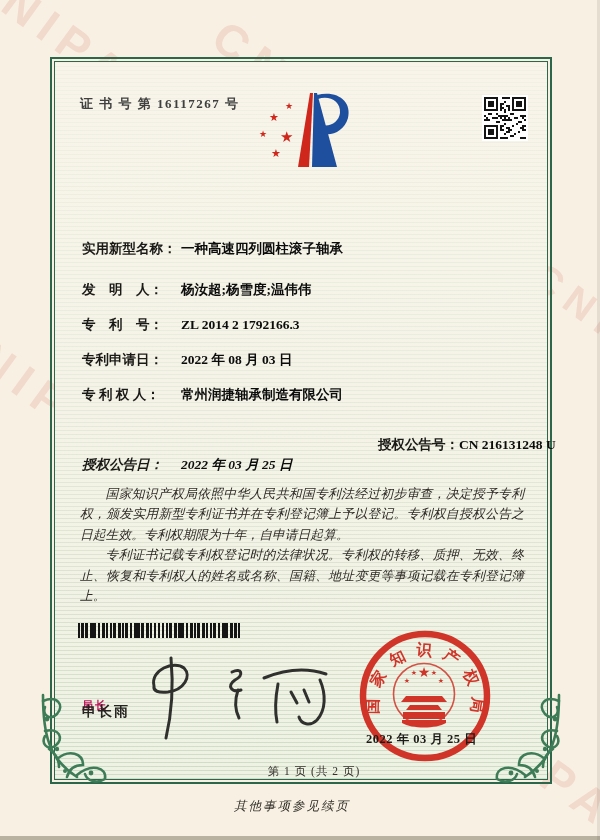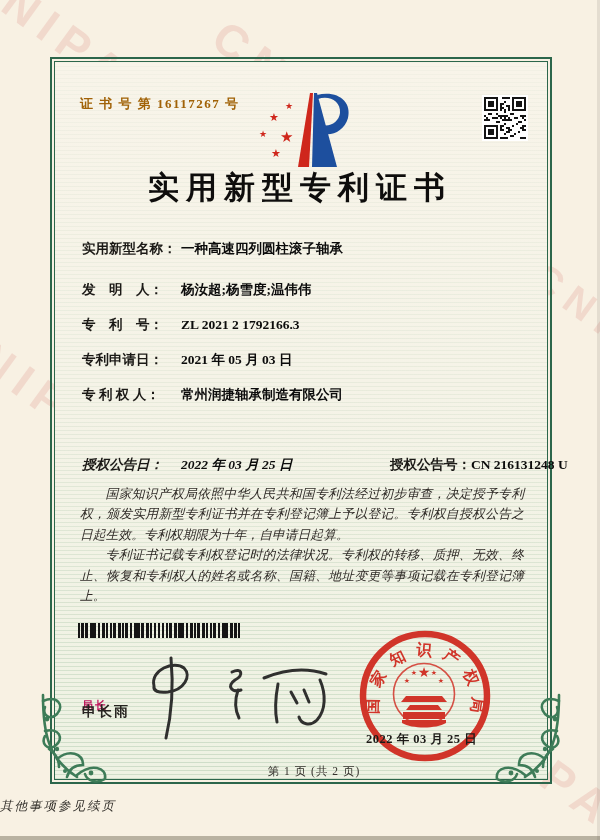--- a/index.html
+++ b/index.html
@@ -28,21 +28,21 @@
   .guilloche{
     position:absolute;inset:3px;
     background:repeating-linear-gradient(0deg,rgba(126,170,132,0.30) 0 1px,rgba(0,0,0,0) 1px 4px);
     -webkit-mask-image:linear-gradient(180deg,rgba(0,0,0,.15) 0%,rgba(0,0,0,.35) 45%,rgba(0,0,0,.95) 100%);
     mask-image:linear-gradient(180deg,rgba(0,0,0,.15) 0%,rgba(0,0,0,.35) 45%,rgba(0,0,0,.95) 100%);
   }
   .corner-flourish{position:absolute;width:92px;height:98px;}
   .corner-flourish.left{left:35px;top:687px;}
   .corner-flourish.right{left:475px;top:687px;transform:scaleX(-1);}
   
-  .cert-no{position:absolute;left:80px;top:95px;font-size:13px;font-weight:600;letter-spacing:1.5px;color:#a16207;}
+  .cert-no{position:absolute;left:80px;top:95px;font-size:13px;font-weight:600;letter-spacing:1.5px;color:#404040;}
   .logo{position:absolute;left:253px;top:90px;width:100px;height:78px;}
   .qr{position:absolute;left:482px;top:95px;width:46px;height:46px;background:#fff;padding:2px;box-sizing:border-box;}
   .title{
     position:absolute;left:0;right:0;top:167px;text-align:center;
     font-size:31px;font-weight:bold;letter-spacing:7px;color:#0e0d0c;
   }
   
   .frow{position:absolute;left:82px;font-size:13.5px;font-weight:600;white-space:nowrap;color:#111;}
   .flabel{display:inline-block;min-width:99px;color:#1b1916;}
   .fvalue{color:#0c0c0c;}
@@ -61,21 +61,21 @@
       repeating-linear-gradient(90deg,#151515 0 2px,rgba(0,0,0,0) 2px 4px),
       repeating-linear-gradient(90deg,#151515 0 1px,rgba(0,0,0,0) 1px 7px),
       repeating-linear-gradient(90deg,rgba(0,0,0,0) 0 3px,#151515 3px 5px,rgba(0,0,0,0) 5px 11px);
   }
   .signer-title{position:absolute;left:82px;top:698px;font-family:"Liberation Sans","DejaVu Sans",sans-serif;font-size:11px;font-weight:600;letter-spacing:2px;color:#be185d;}
   .signer-name{position:absolute;left:82px;top:703px;font-family:"Liberation Sans","DejaVu Sans",sans-serif;font-size:14px;font-weight:600;letter-spacing:2px;color:#262420;}
   .signature{position:absolute;left:138px;top:650px;width:207px;height:100px;}
   .seal{position:absolute;left:350px;top:623px;width:150px;height:150px;opacity:.93;}
   .seal-date{position:absolute;left:366px;top:731px;font-size:12.5px;font-weight:700;letter-spacing:.5px;color:#1d1b18;}
   .page-num{position:absolute;left:0;right:0;top:764px;text-align:center;font-size:11.5px;letter-spacing:1px;color:#33302b;padding-left:28px;}
-  .footer-note{position:absolute;left:0;right:16px;top:798px;text-align:left;font-size:12.5px;font-style:italic;letter-spacing:2px;color:#33302b;}
+  .footer-note{position:absolute;left:0;right:16px;top:798px;text-align:center;font-size:12.5px;font-style:italic;letter-spacing:2px;color:#33302b;}
   .bottom-edge{position:absolute;left:0;bottom:0;width:100%;height:4px;background:#b9b2a1;}
   .right-edge{position:absolute;right:0;top:0;width:3px;height:100%;background:rgba(90,85,70,0.12);}
   .star{position:absolute;color:#cf271c;line-height:1;font-family:"DejaVu Sans",sans-serif;}
 </style>
 </head>
 <body>
 
 <div class="page">
 
   <span class="wm" style="left:-45px;top:0px;">CNIPA</span>
@@ -229,41 +229,40 @@
           <rect x="18" y="40" width="2" height="2"></rect>
           <rect x="20" y="40" width="2" height="2"></rect>
           <rect x="22" y="40" width="2" height="2"></rect>
           <rect x="36" y="40" width="2" height="2"></rect>
           <rect x="38" y="40" width="2" height="2"></rect>
           <rect x="40" y="40" width="2" height="2"></rect>
         </g>
     </svg>
   </div>
 
-  <div class="title">实用新型专利证书</div>
 
   <div class="frow" style="top:240px;">
     <span class="flabel">实用新型名称：</span><span class="fvalue">一种高速四列圆柱滚子轴承</span>
   </div>
   <div class="frow" style="top:281px;">
     <span class="flabel">发　明　人：</span><span class="fvalue">杨汝超;杨雪度;温伟伟</span>
   </div>
   <div class="frow" style="top:316px;">
-    <span class="flabel">专　利　号：</span><span class="fvalue">ZL 2021 2 1792166.3</span>
+    <span class="flabel">专　利　号：</span><span class="fvalue">ZL 2014 2 1792166.3</span>
   </div>
   <div class="frow" style="top:351px;">
-    <span class="flabel">专利申请日：</span><span class="fvalue">2021 年 05 月 03 日</span>
+    <span class="flabel">专利申请日：</span><span class="fvalue">2022 年 08 月 03 日</span>
   </div>
   <div class="frow" style="top:386px;">
     <span class="flabel">专 利 权 人：</span><span class="fvalue">常州润捷轴承制造有限公司</span>
   </div>
   <div class="frow" style="top:456px;font-style:italic;">
     <span class="flabel">授权公告日：</span><span class="fvalue">2022 年 03 月 25 日</span>
   </div>
-  <div class="grant-no" style="top:456px;margin-left:12px;">
+  <div class="grant-no" style="top:436px;">
     <span class="flabel" style="min-width:0;">授权公告号：</span><span class="fvalue">CN 216131248 U</span>
   </div>
 
   <div class="body-text">
     <p>国家知识产权局依照中华人民共和国专利法经过初步审查，决定授予专利权，颁发实用新型专利证书并在专利登记簿上予以登记。专利权自授权公告之日起生效。专利权期限为十年，自申请日起算。</p>
     <p>专利证书记载专利权登记时的法律状况。专利权的转移、质押、无效、终止、恢复和专利权人的姓名或名称、国籍、地址变更等事项记载在专利登记簿上。</p>
   </div>
 
   <div class="barcode"></div>
 

